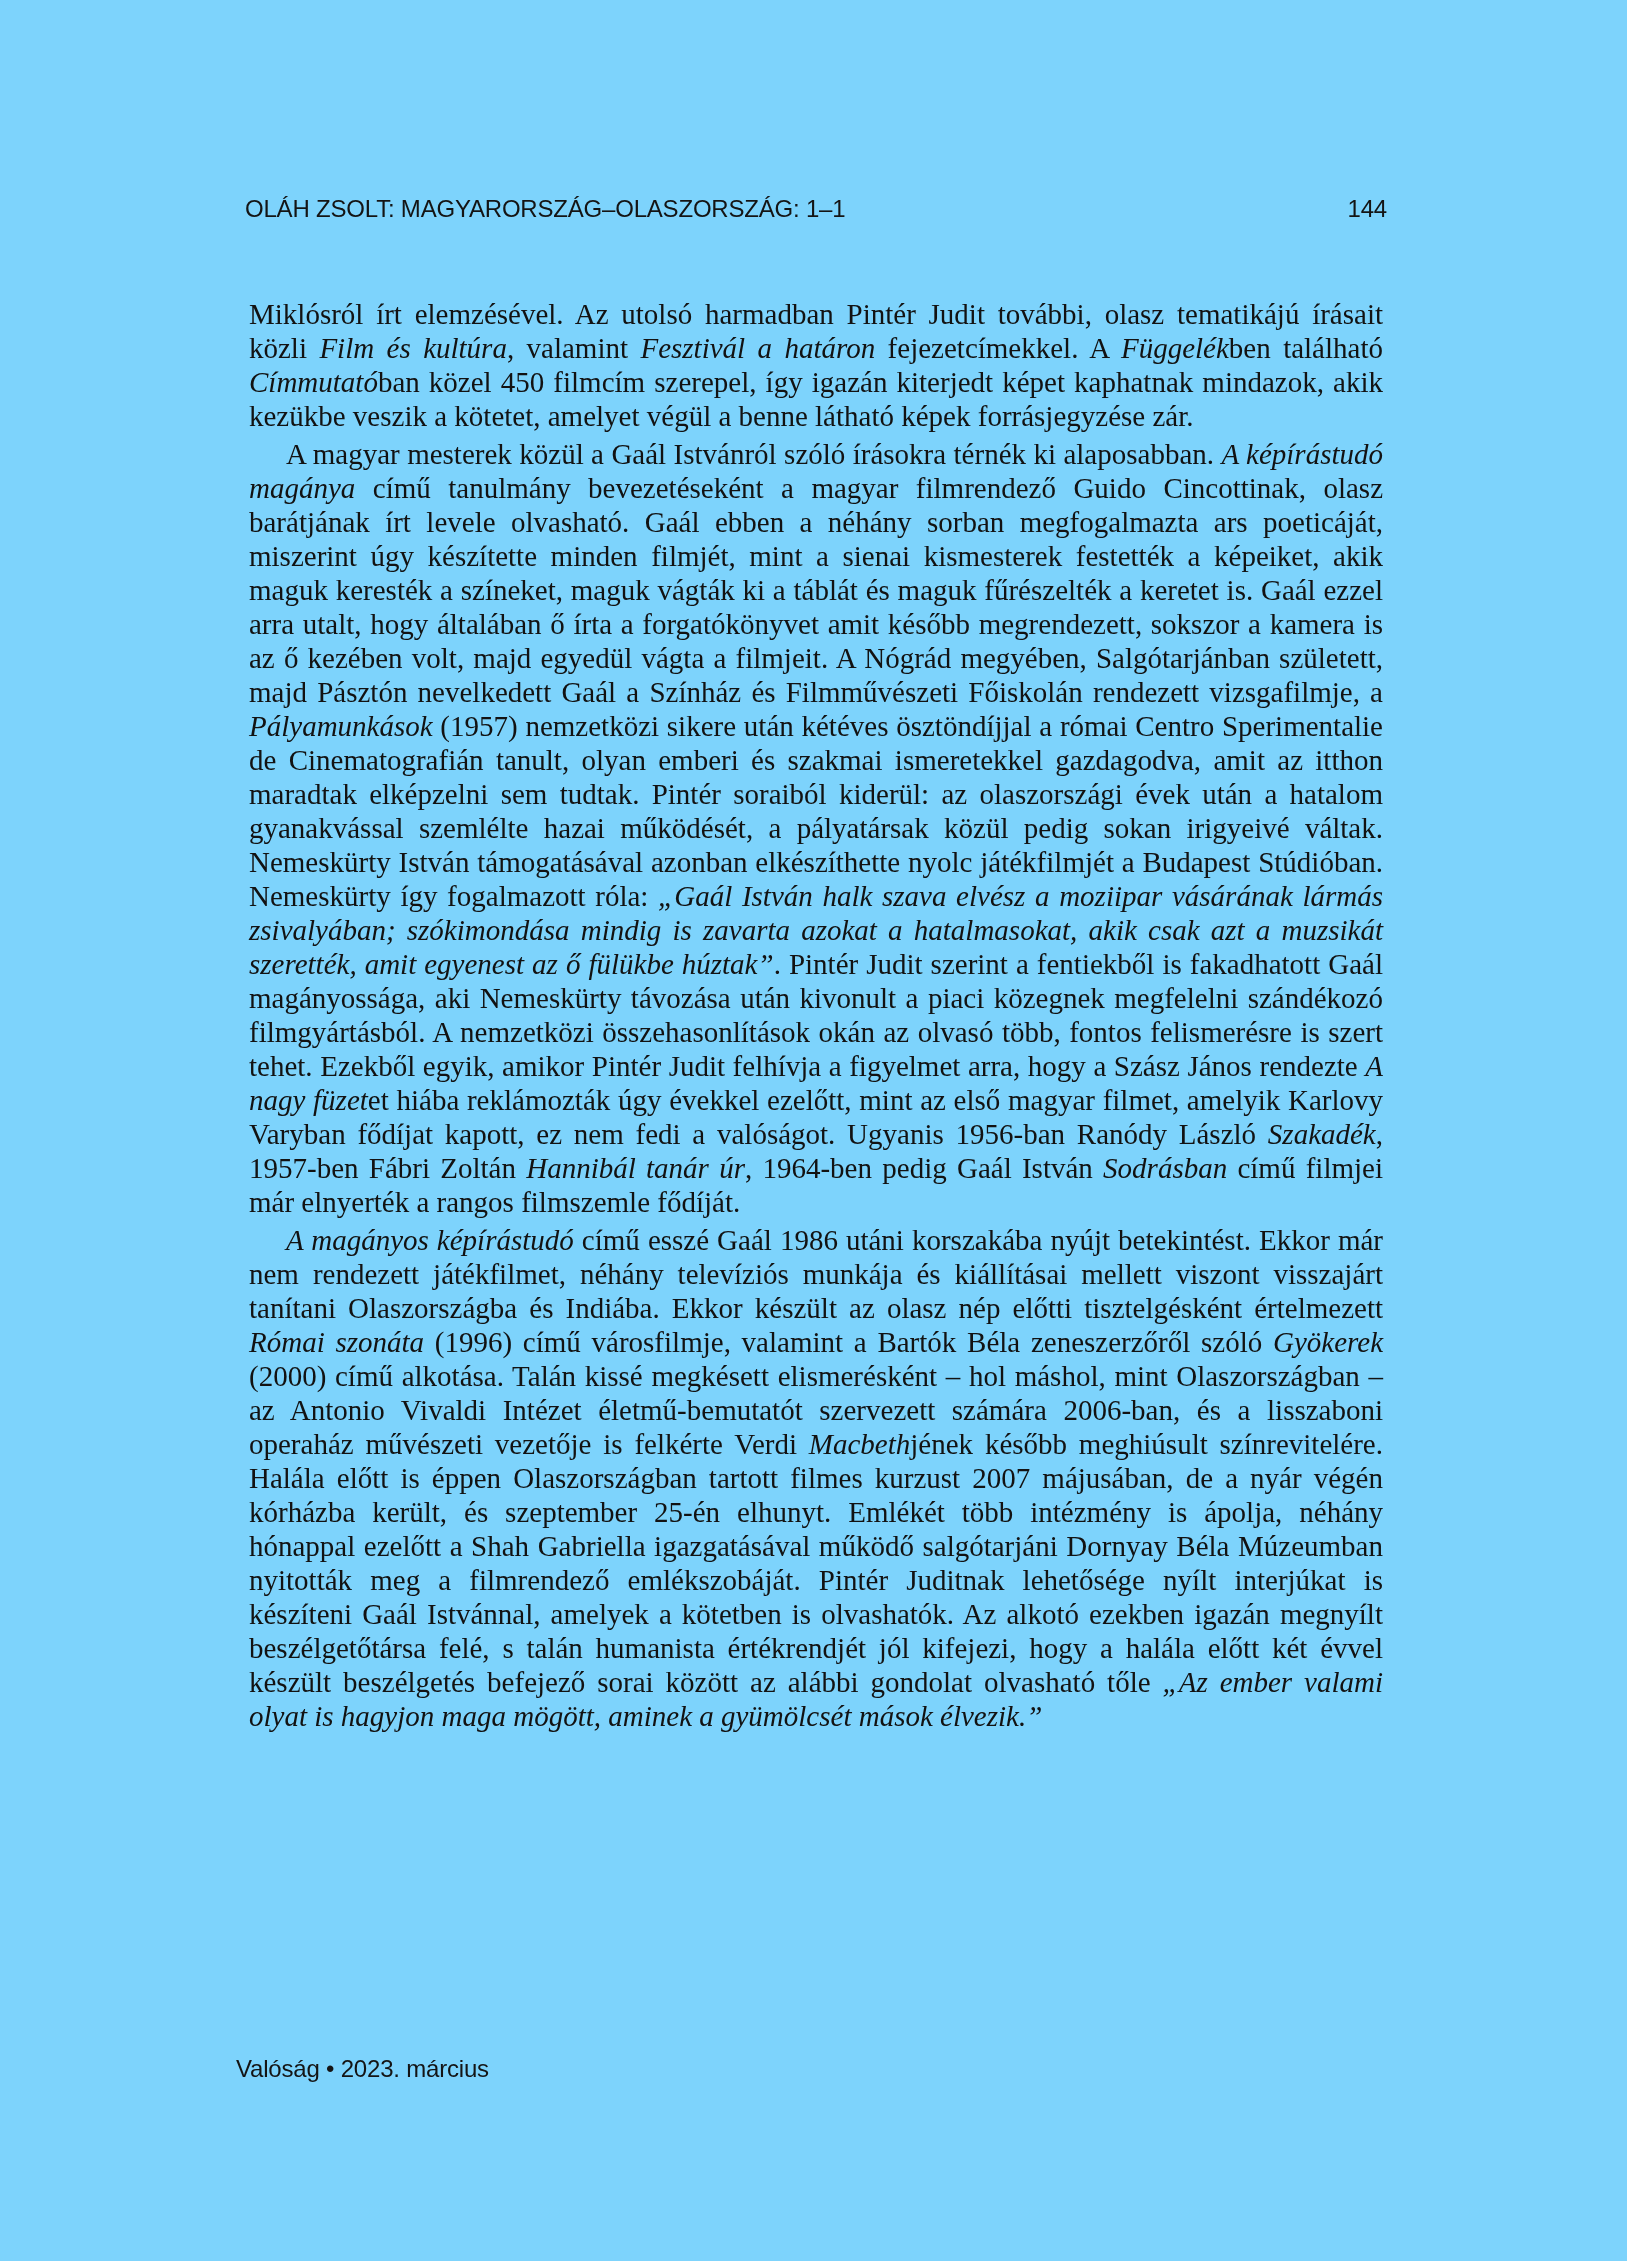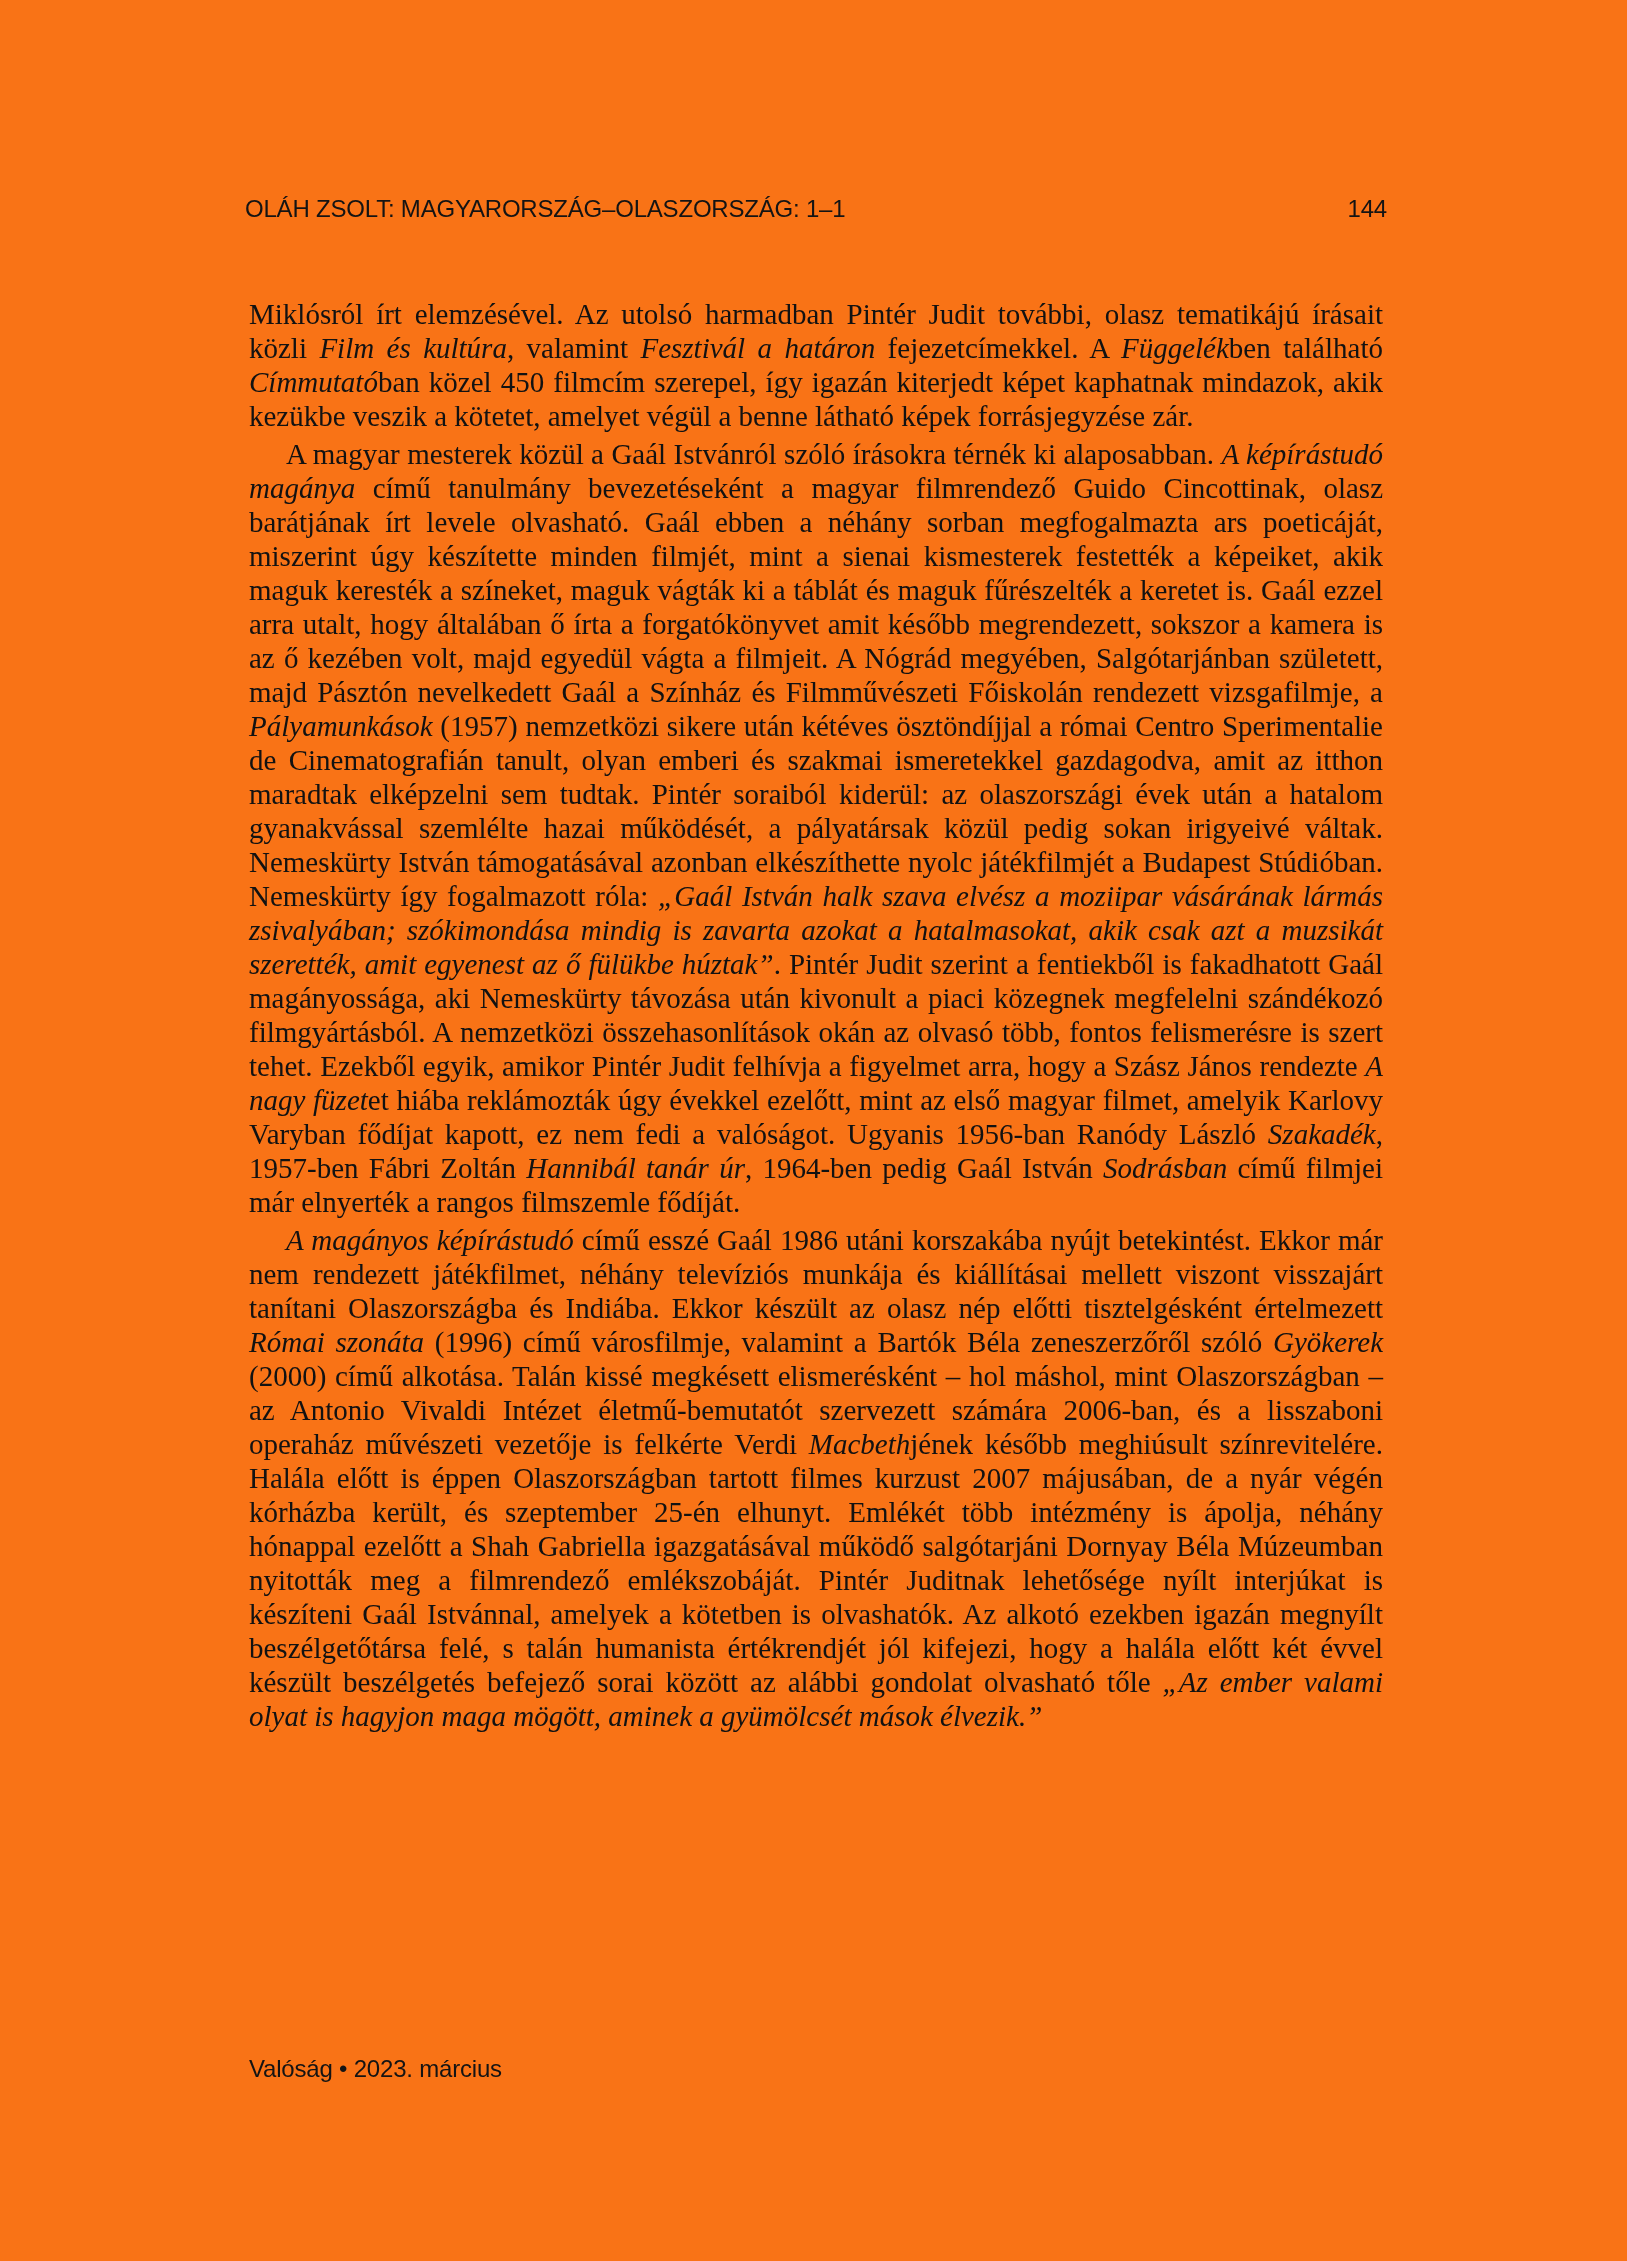--- a/index.html
+++ b/index.html
@@ -4,21 +4,21 @@
 <style>
   html, body {
     margin: 0;
     padding: 0;
     background: #ffffff;
   }
   .page {
     position: relative;
     width: 1628px;
     height: 2261px;
-    background: #f97316;
+    background: #7dd3fc;
     color: #111111;
     overflow: hidden;
   }
   
   .running-header {
     position: absolute;
     left: 245px;
     right: 241px;
     top: 195px;
     display: flex;
@@ -48,21 +48,21 @@
   }
   .article-body p.para.indent {
     text-indent: 37px;
   }
   .article-body .it {
     font-style: italic;
   }
   
   .page-footer {
     position: absolute;
-    left: 249px;
+    left: 236px;
     top: 2055px;
     font-family: "Liberation Sans", sans-serif;
     font-size: 24px;
     letter-spacing: -0.2px;
     color: #141414;
     white-space: nowrap;
   }
 </style>
 </head>
 <body>

